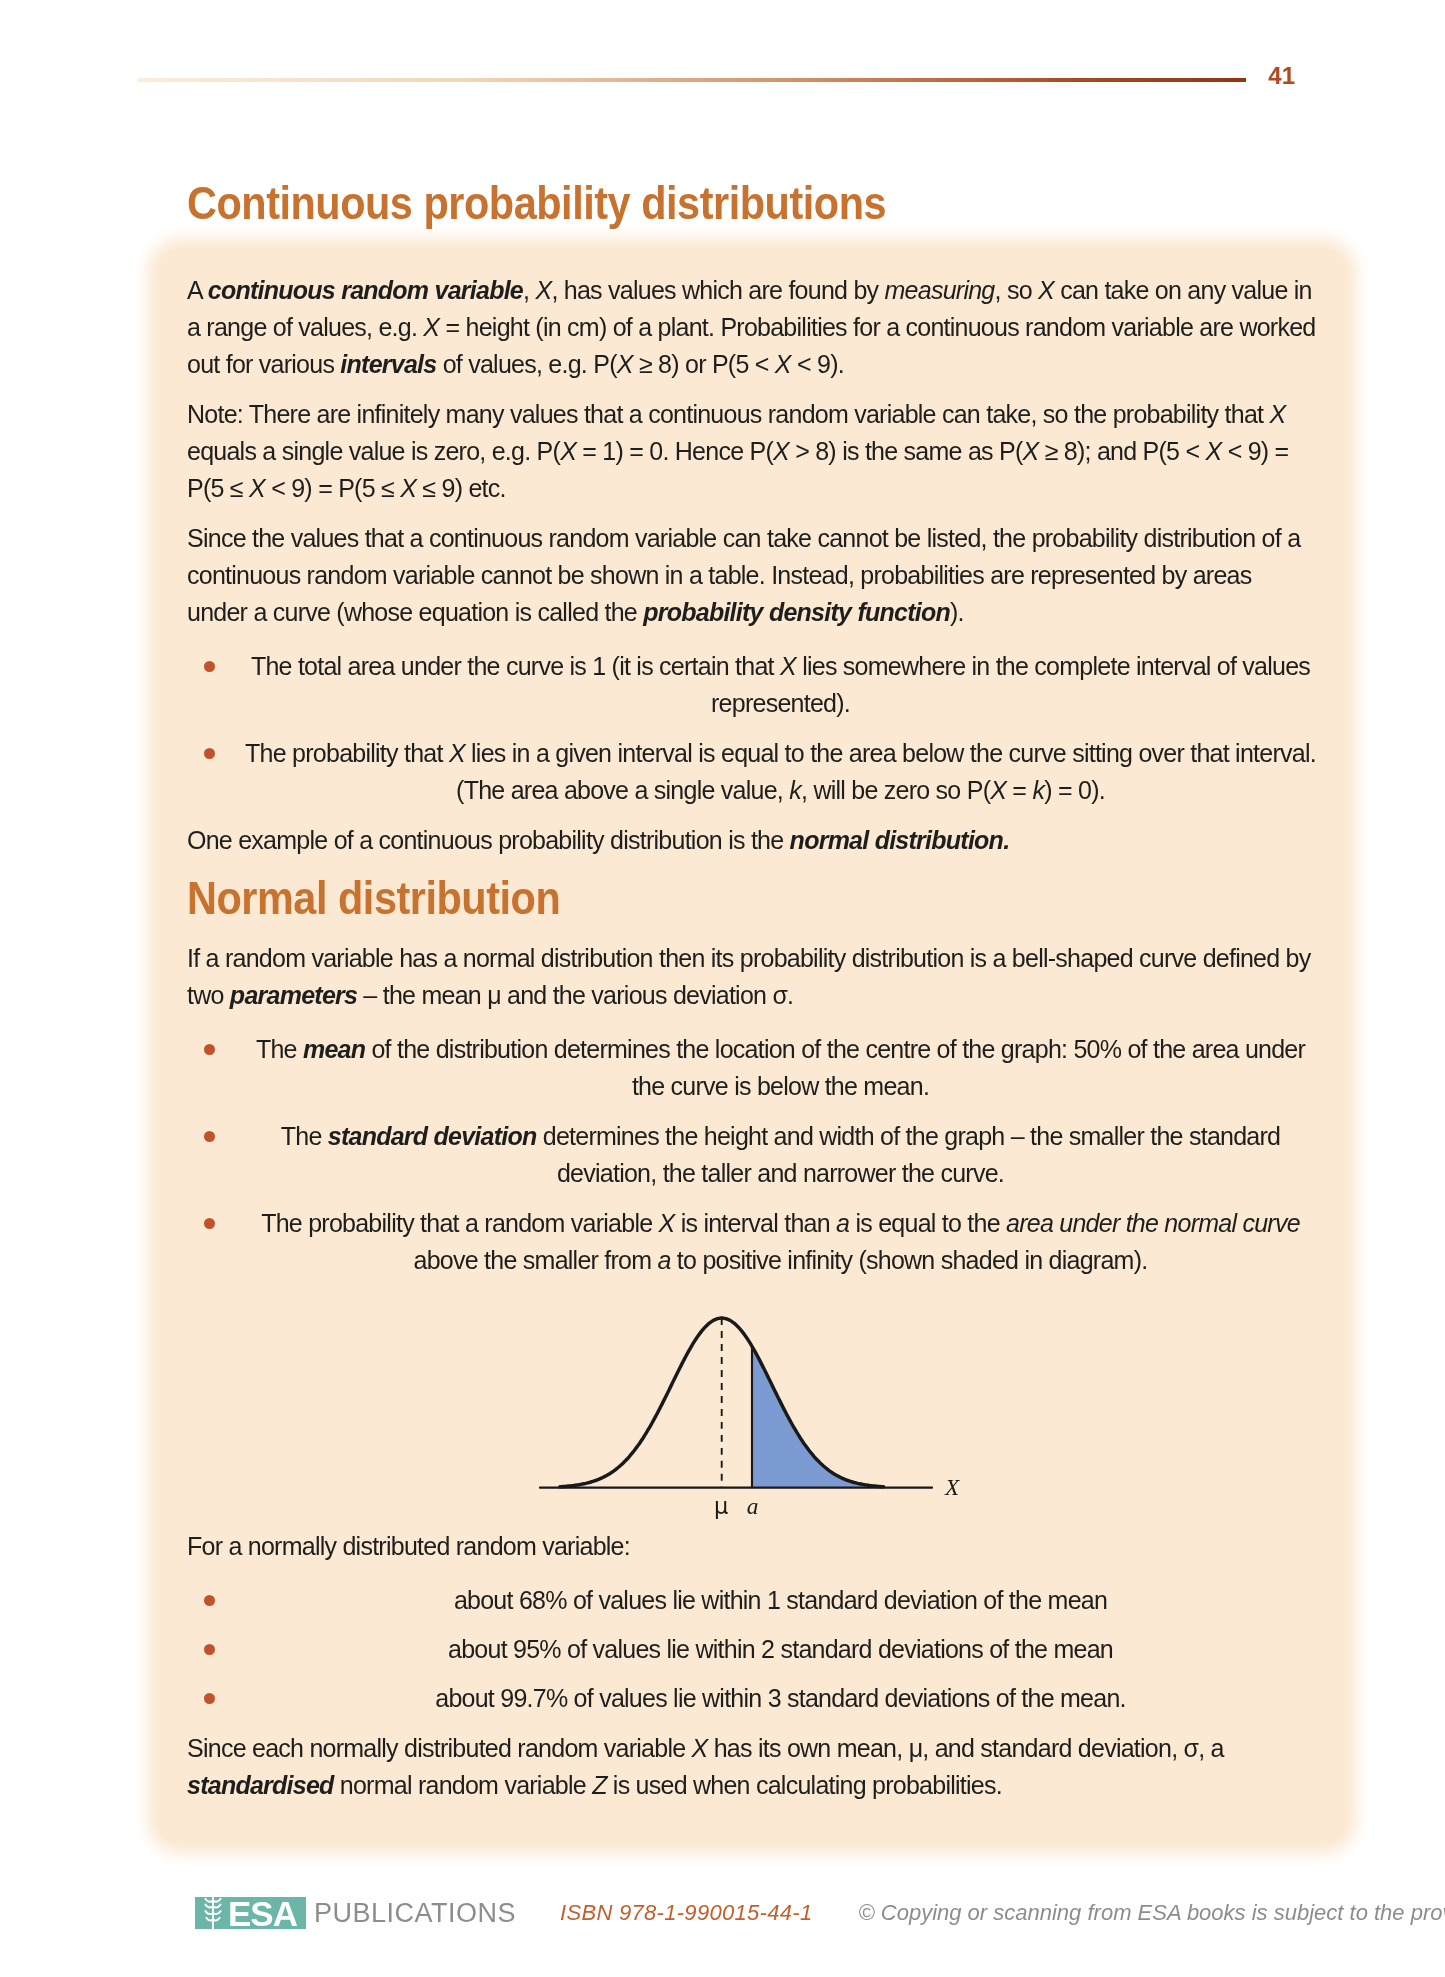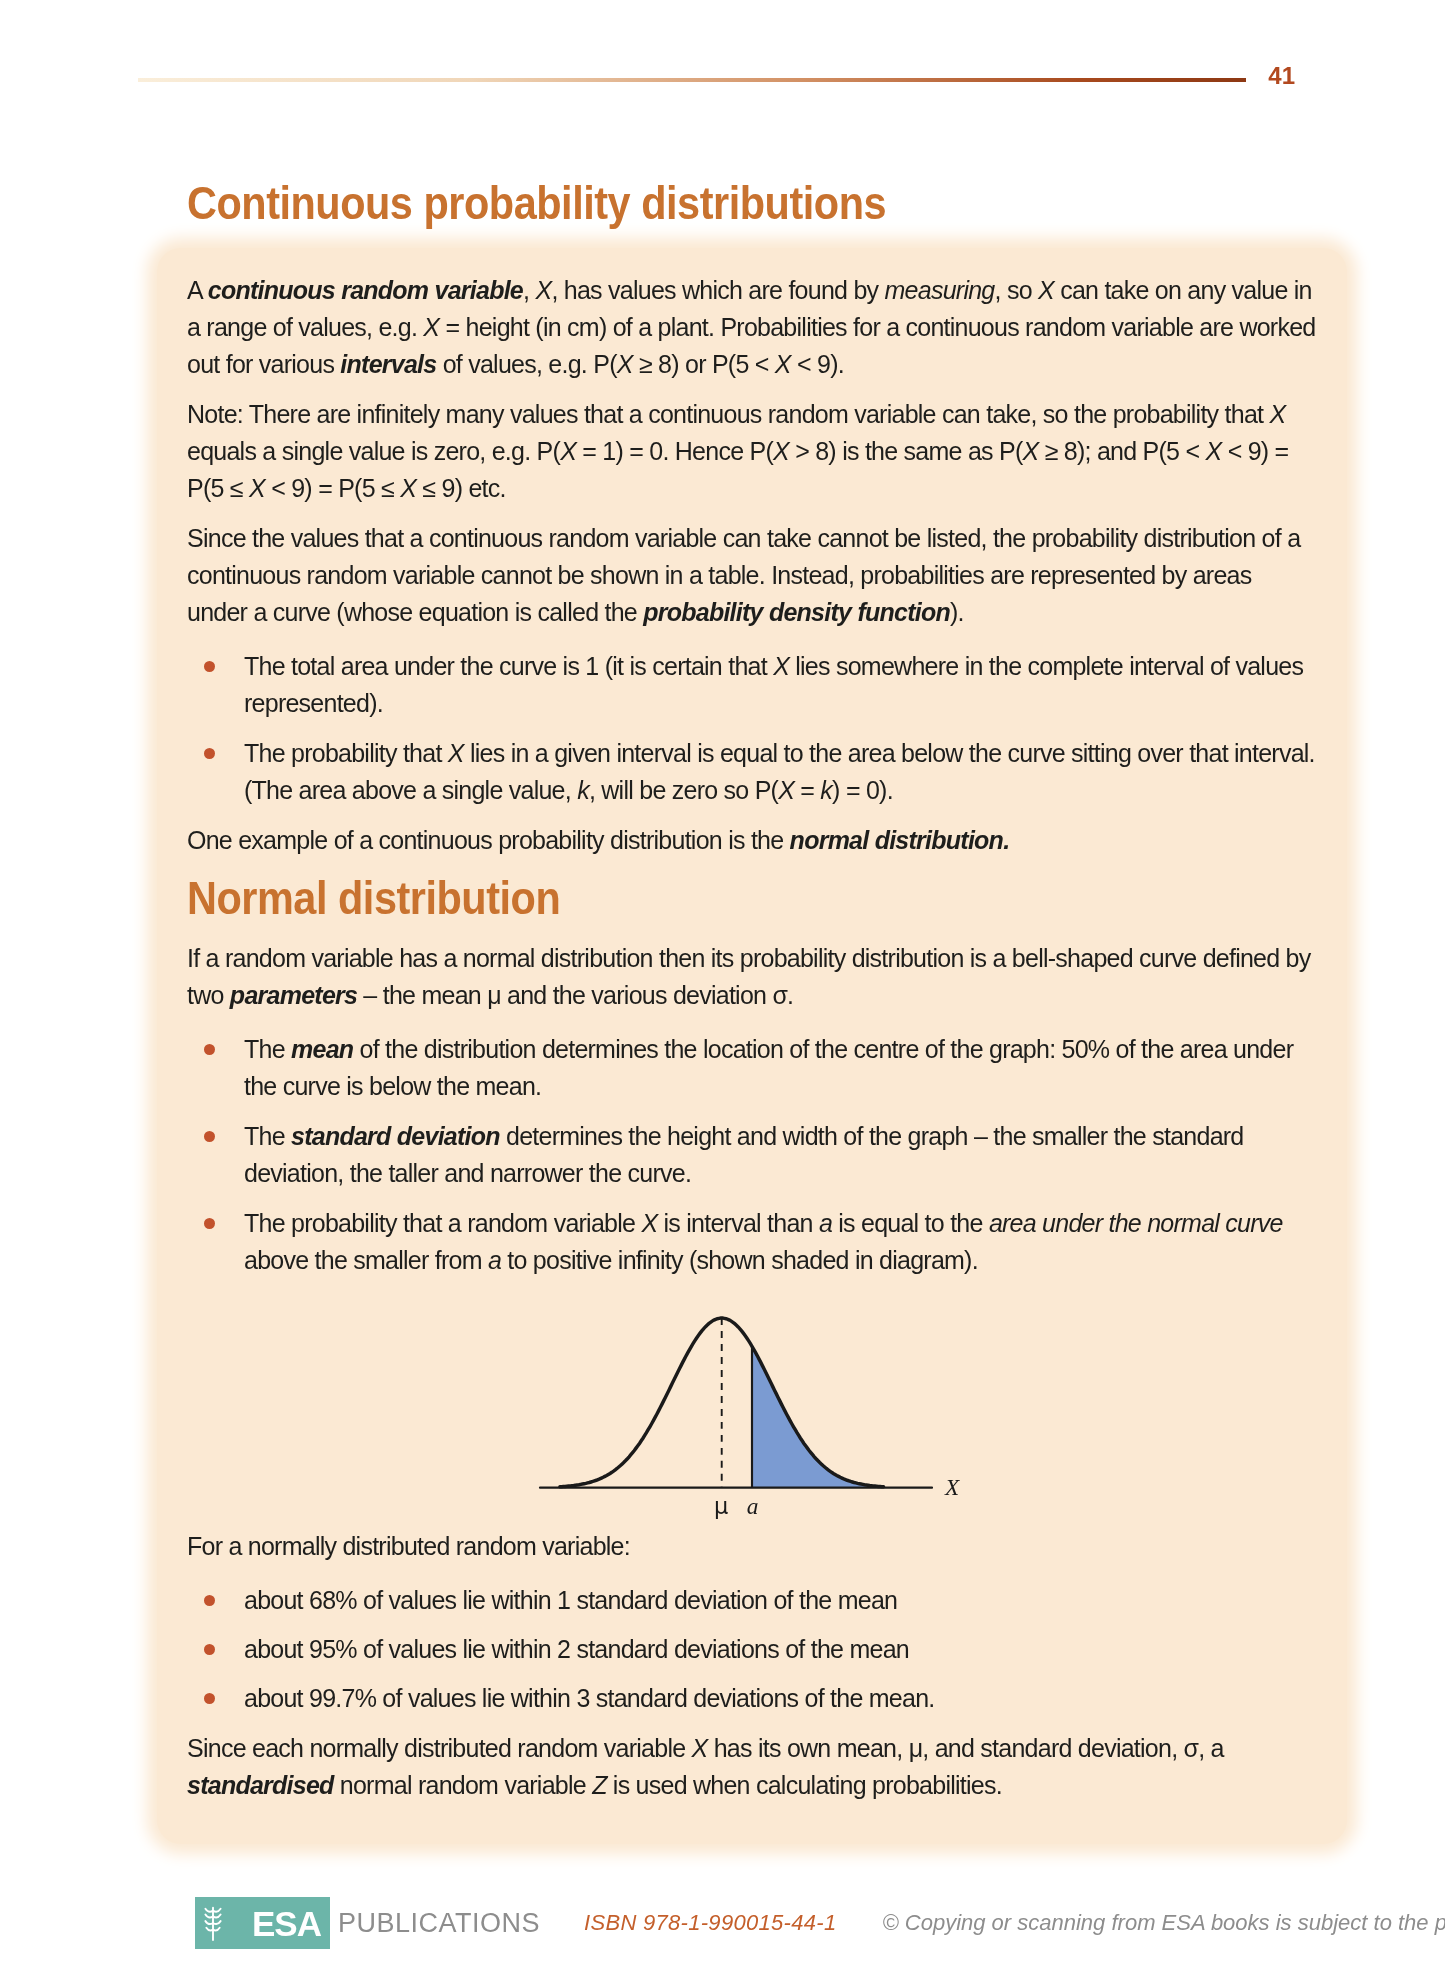--- a/index.html
+++ b/index.html
@@ -21,39 +21,39 @@
   .h-sub{margin:14px 0 16px 0;}
   
   .panel{
     box-sizing:border-box;width:1190px;margin:18px 0 0 157px;
     padding:24px 30px 28px 30px;background:var(--panel);
     border-radius:24px;box-shadow:0 0 16px 10px var(--panel);
   }
   .panel p{font-size:25px;line-height:37px;letter-spacing:-0.03em;margin:0 0 13px 0;}
   .panel .b{font-weight:bold;font-style:italic;}
   .panel .i{font-style:italic;}
-  ul.blist{list-style:none;margin:17px 0 13px 0;padding:0;}
+  ul.blist{list-style:none;margin:17px 0 13px 0;padding:0;text-align:center;}
   ul.blist li{position:relative;padding-left:57px;margin:0 0 13px 0;
     font-size:25px;line-height:37px;letter-spacing:-0.03em;}
   ul.blist .dot{position:absolute;left:17px;top:13px;width:11px;height:11px;
     border-radius:50%;background:var(--bullet);}
   ul.rules li{margin-bottom:12px;}
   
   .diagram-wrap{width:450px;margin:14px auto 6px auto;}
   .diagram-wrap svg{display:block;width:100%;height:auto;}
   .bell{fill:none;stroke:var(--curve);stroke-width:4;stroke-linecap:round;}
   .axis{stroke:var(--curve);stroke-width:2.5;stroke-linecap:round;}
   .shade{fill:var(--blue);}
   .mu-line{stroke:var(--curve);stroke-width:2.2;stroke-dasharray:8 7;}
   .a-line{stroke:var(--curve);stroke-width:2.5;}
   .dlabel{font-family:"Liberation Serif",serif;font-style:italic;font-size:27px;fill:var(--curve);}
   .dlabel-greek{font-family:"DejaVu Sans",sans-serif;font-size:26px;fill:var(--curve);}
   
   .footer{position:absolute;left:195px;top:1897px;display:flex;align-items:center;}
-  .badge{display:flex;align-items:center;background:var(--teal);height:52px;padding:0 9px 0 5px;gap:24px;}
+  .badge{display:flex;align-items:center;background:var(--teal);height:32px;padding:0 9px 0 5px;}
   .badge .fern{width:26px;height:38px;margin-right:2px;}
   .badge .esa{color:#ffffff;font-weight:bold;font-size:35px;letter-spacing:-1px;line-height:1;}
   .pubs{color:var(--fgray);font-size:27px;letter-spacing:0.5px;margin-left:8px;white-space:nowrap;}
   .isbn{color:var(--isbn);font-style:italic;font-size:22px;margin-left:44px;white-space:nowrap;letter-spacing:0.3px;}
   .copy{color:var(--fgray);font-style:italic;font-size:22px;margin-left:46px;white-space:nowrap;}
 </style>
 </head>
 <body>
 
 <div class="header">

